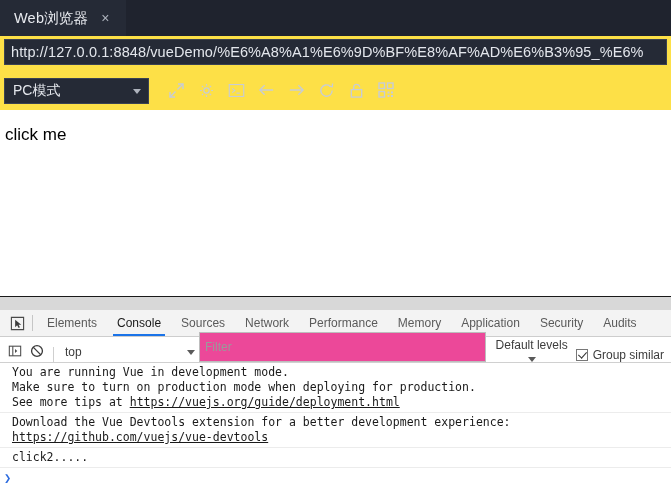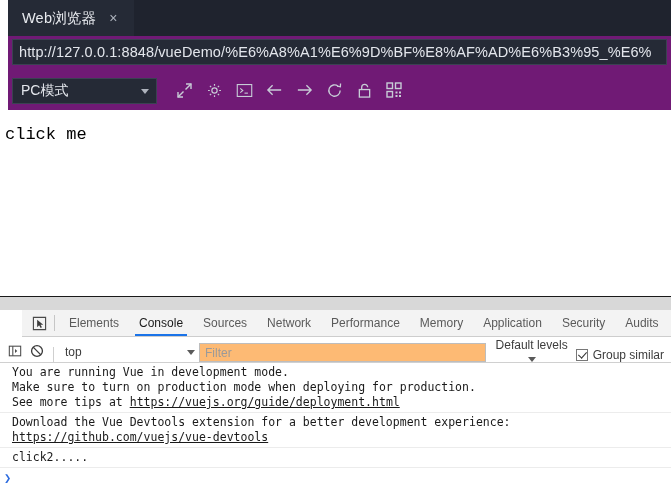--- a/index.html
+++ b/index.html
@@ -14,24 +14,23 @@
 
   #app {
     position: relative;
     width: 671px;
     height: 503px;
     overflow: hidden;
   }
 
   
   .chrome {
-    background: #701a75;
+    background: #fde047;
     height: 110px;
     position: relative;
-    margin-left: 8px;
   }
 
   
   .tabstrip {
     height: 36px;
     display: flex;
     align-items: stretch;
     background: #1f232e;
   }
   .tab {
@@ -135,21 +134,21 @@
     left: 0;
     width: 671px;
     height: 186px;
     background: #ffffff;
     overflow: hidden;
   }
   .page-text {
     font-size: 17px;
     color: #000000;
     padding: 15px 0 0 5px;
-    font-family: Liberation Mono, monospace;
+    font-family: Liberation Sans, sans-serif;
     cursor: default;
   }
 
   
   .splitter {
     position: absolute;
     top: 296px; left: 0;
     width: 671px; height: 14px;
     background: #d8d8d8;
     border-top: 1px solid #1a1a1a;
@@ -167,21 +166,20 @@
   }
 
   
   .dt-tabbar {
     height: 27px;
     display: flex;
     align-items: center;
     border-bottom: 1px solid #cdcdcd;
     background: #f3f3f3;
     padding-left: 4px;
-    margin-left: 22px;
   }
   .dt-inspect {
     width: 26px; height: 26px;
     display: flex; align-items: center; justify-content: center;
     cursor: pointer;
   }
   .dt-sep {
     width: 1px; height: 16px;
     background: #c6c6c6;
     margin: 0 4px 0 2px;
@@ -240,24 +238,24 @@
   .tri-dn {
     width: 0; height: 0;
     border-left: 4px solid transparent;
     border-right: 4px solid transparent;
     border-top: 5px solid #5a5a5a;
   }
   .filter-input {
     flex: 1;
     height: 19px;
     border: 1px solid #bdbdbd;
-    background: #fdba74;
+    background: #ec4899;
     font-size: 12px;
     color: #3c3c3c;
-    padding: 8px 5px;
+    padding: 14px 5px;
     font-family: "Liberation Sans", sans-serif;
     outline: none;
     min-width: 40px;
     margin-right: 10px;
   }
   .filter-input::placeholder { color: #9a9a9a; }
   .levels {
     display: flex; align-items: center; gap: 5px;
     font-size: 12px; color: #3c3c3c;
     cursor: pointer;

